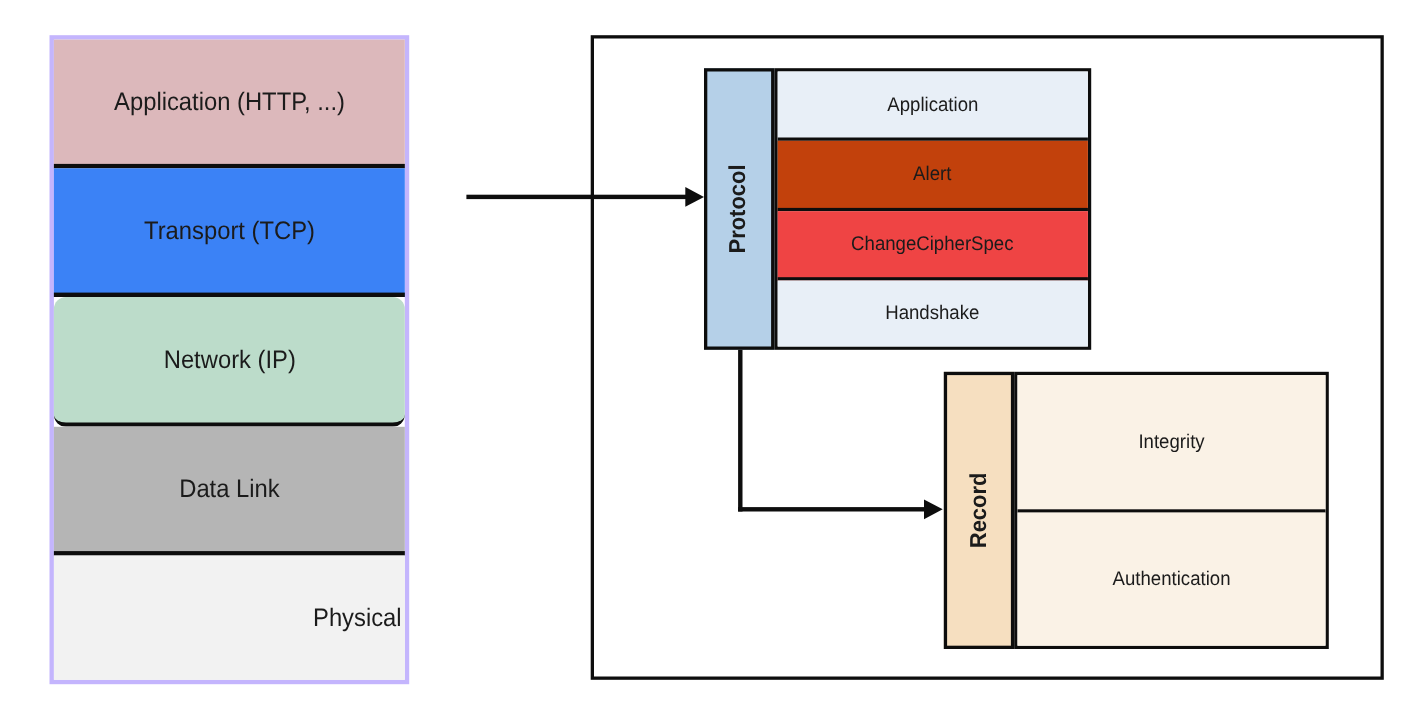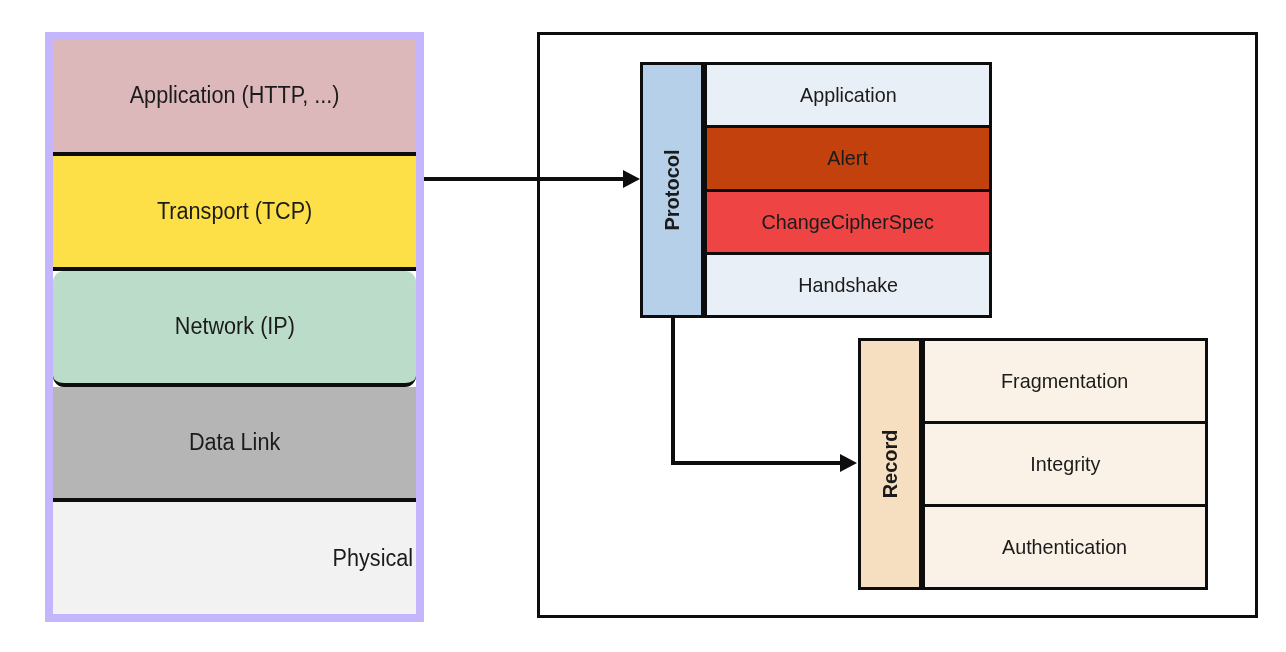--- a/index.html
+++ b/index.html
@@ -13,22 +13,22 @@
     width: 1286px;
     height: 652px;
     background: #ffffff;
     overflow: hidden;
   }
 
   
   .osi-stack {
     position: absolute;
     left: 45px; top: 32px;
-    width: 379px; height: 590px;
-    border: 8px solid #c4b5fd;
+    width: 327px; height: 590px;
+    border: 4px solid #c4b5fd;
     display: flex;
     flex-direction: column;
   }
   .osi-layer {
     flex: 1 1 0;
     display: flex;
     align-items: center;
     justify-content: center;
     border-bottom: 4px solid #0d0d0d;
     font-size: 23px;
@@ -62,21 +62,21 @@
     border: 3px solid #0d0d0d;
     display: flex;
     flex-direction: column;
   }
   .group-row {
     flex: 1 1 0;
     display: flex;
     align-items: center;
     justify-content: center;
     border-bottom: 3px solid #0d0d0d;
-    font-size: 21px;
+    font-size: 18px;
   }
   .group-row:last-child { border-bottom: none; text-align: center; }
 
   .vlabel {
     white-space: nowrap;
     font-weight: bold;
     font-size: 21px;
     transform: rotate(-90deg) scaleX(0.95);
   }
   .hl {
@@ -106,21 +106,21 @@
 </style>
 </head>
 <body>
 
 <div class="canvas">
 
   <div class="osi-stack">
     <div class="osi-layer" style="background: rgb(220, 184, 187);">
       <span class="hl">Application (HTTP, ...)</span>
     </div>
-    <div class="osi-layer" style="background: #fde047;">
+    <div class="osi-layer" style="background: #3b82f6;">
       <span class="hl">Transport (TCP)</span>
     </div>
     <div class="osi-layer" style="background: rgb(188, 220, 202); border-radius: 11px;">
       <span class="hl">Network (IP)</span>
     </div>
     <div class="osi-layer" style="background: rgb(181, 181, 181);">
       <span class="hl">Data Link</span>
     </div>
     <div class="osi-layer" style="background: rgb(242, 242, 242);">
       <span class="hl">Physical</span>
@@ -148,23 +148,20 @@
       </div>
     </div>
   </div>
 
   <div class="group group-record">
     <div class="group-label-col" style="background: rgb(246, 223, 192);">
       <span class="vlabel">Record</span>
     </div>
     <div class="group-rows">
       <div class="group-row" style="background: rgb(250, 242, 230);">
-        <span class="hl">Fragmentation</span>
-      </div>
-      <div class="group-row" style="background: rgb(250, 242, 230);">
         <span class="hl">Integrity</span>
       </div>
       <div class="group-row" style="background: rgb(250, 242, 230); align-items: center;">
         <span class="hl">Authentication</span>
       </div>
     </div>
   </div>
 
   <div class="arrow-line-h" style="left: 424px; top: 177px; width: 201px;"></div>
   <div class="arrow-head" style="left: 623px; top: 170px;"></div>

